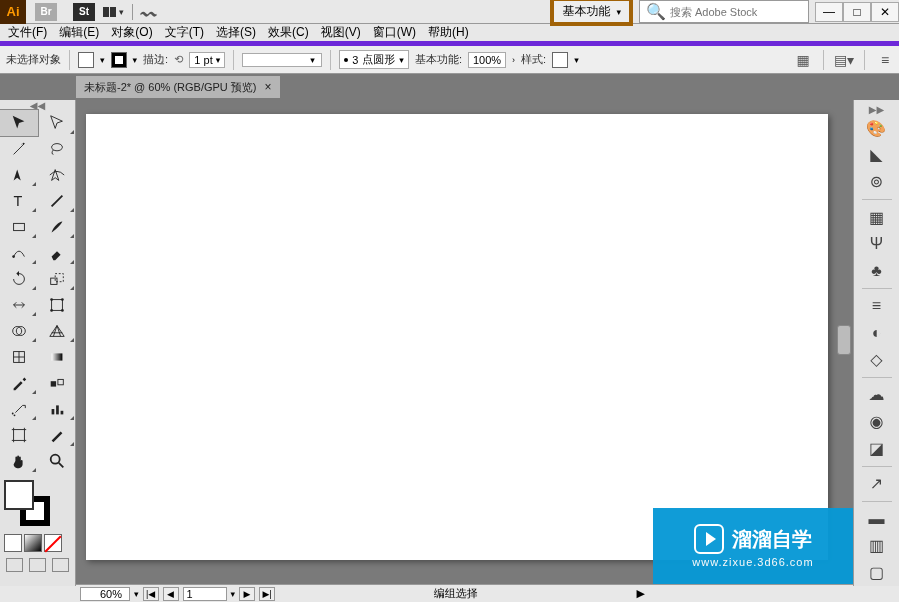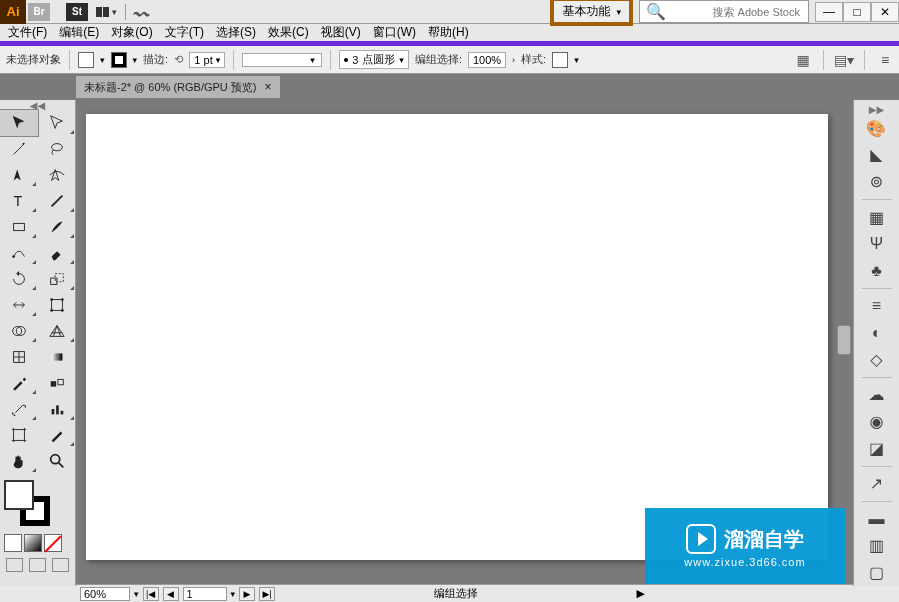--- a/index.html
+++ b/index.html
@@ -1,30 +1,30 @@
 <!DOCTYPE html>
 <html><head>
 <meta charset="utf-8">
 <style>
 * { margin: 0; padding: 0; box-sizing: border-box; font-family: "Microsoft YaHei", Arial, sans-serif; }
 body { width: 899px; height: 602px; background: #e8e8e8; overflow: hidden; position: relative; }
 
 .title-bar { height: 24px; background: #e8e8e8; display: flex; align-items: center; border-bottom: 1px solid #999; }
 .title-bar .ai-logo { width: 26px; height: 24px; background: #4a2500; color: #ff9a00; display: flex; align-items: center; justify-content: center; font-weight: bold; font-size: 13px; }
-.title-bar .br-badge { width: 22px; height: 18px; background: #aaa; color: #fff; margin-left: 2px; display: flex; align-items: center; justify-content: center; font-size: 10px; font-weight: bold; }
+.title-bar .br-badge { width: 22px; height: 18px; background: #aaa; color: #fff; margin-left: 9px; display: flex; align-items: center; justify-content: center; font-size: 10px; font-weight: bold; }
 .title-bar .st-badge { width: 22px; height: 18px; background: #2b2b2b; color: #fff; margin-left: 16px; display: flex; align-items: center; justify-content: center; font-size: 10px; font-weight: bold; }
 .title-bar .arrange-icon { margin-left: 8px; display: flex; align-items: center; gap: 1px; cursor: pointer; }
 .title-bar .arrange-icon .blk { width: 6px; height: 10px; background: #333; }
 .title-bar .arrange-icon .caret { font-size: 9px; color: #333; margin-left: 2px; }
 .title-bar .sep-v { width: 1px; height: 16px; background: #999; margin: 0 8px; }
 .title-bar .wave { color: #555; font-size: 16px; cursor: pointer; }
 .title-bar .spacer { flex: 1; }
 .title-bar .workspace { display: flex; align-items: center; padding: 2px 8px; border: 4px solid #a16207; background: #eee; font-size: 12px; gap: 6px; cursor: pointer; margin-right: 6px; }
 .title-bar .search-box { display: flex; align-items: center; border: 1px solid #999; background: #fff; padding: 1px 6px; gap: 4px; margin-right: 6px; width: 170px; }
-.title-bar .search-box input { border: none; outline: none; font-size: 11px; width: 130px; text-align: right; }
+.title-bar .search-box input { border: none; outline: none; font-size: 11px; width: 130px; }
 .title-bar .win-ctrl { display: flex; }
 .title-bar .win-btn { width: 28px; height: 20px; display: flex; align-items: center; justify-content: center; border: 1px solid #aaa; background: #f5f5f5; font-size: 12px; cursor: pointer; }
 
 .menu-bar { height: 22px; background: #e8e8e8; display: flex; align-items: center; padding: 0 8px; gap: 12px; font-size: 12px; border-bottom: 5px solid #6d28d9; }
 .menu-bar span { cursor: pointer; }
 
 .options-bar { height: 28px; background: #eee; display: flex; align-items: center; padding: 0 6px; gap: 6px; font-size: 11px; border-bottom: 1px solid #999; }
 .options-bar .lbl { color: #333; }
 .options-bar .swatch { width: 16px; height: 16px; border: 1px solid #666; display: inline-block; }
 .options-bar .swatch.white { background: #fff; }
@@ -64,26 +64,26 @@
 
 .canvas-wrap { flex: 1; background: #7a7a7a; position: relative; overflow: hidden; }
 .artboard { position: absolute; top: 14px; left: 10px; width: 742px; height: 446px; background: #fff; box-shadow: 2px 2px 6px rgba(0,0,0,.4); }
 
 .right-dock { width: 46px; background: #e3e3e3; border-left: 1px solid #999; display: flex; flex-direction: column; align-items: center; padding-top: 4px; gap: 0; }
 .right-dock .ricon { width: 38px; height: 30px; display: flex; align-items: center; justify-content: center; cursor: pointer; color: #444; font-size: 16px; }
 .right-dock .rdiv { width: 30px; height: 1px; background: #bbb; margin: 4px 0; }
 .scroll-thumb { position: absolute; right: 0; width: 14px; height: 30px; background: #bbb; border: 1px solid #888; border-radius: 3px; top: 225px; }
 
 .status-bar { position: absolute; left: 76px; right: 46px; bottom: 0; height: 18px; background: #e8e8e8; border-top: 1px solid #999; display: flex; align-items: center; font-size: 11px; gap: 4px; padding: 0 4px; }
-.status-bar .zoom-box { width: 50px; border: 1px solid #999; padding: 0 3px; background: #fff; }
+.status-bar .zoom-box { width: 50px; border: 1px solid #999; padding: 0 19px; background: #fff; }
 .status-bar .nav-btn { width: 16px; height: 14px; border: 1px solid #999; background: #eee; display: flex; align-items: center; justify-content: center; cursor: pointer; font-size: 9px; }
 .status-bar .artboard-num { width: 44px; border: 1px solid #999; padding: 0 3px; background: #fff; }
 .status-bar .status-text { margin-left: auto; margin-right: auto; }
 
-.watermark { position: absolute; right: 54px; bottom: 18px; width: 200px; height: 76px; background: #0799d6; color: #fff; display: flex; align-items: center; justify-content: center; flex-direction: column; font-size: 20px; opacity: .96; }
+.watermark { position: absolute; right: 46px; bottom: 18px; width: 200px; height: 76px; background: #0799d6; color: #fff; display: flex; align-items: center; justify-content: center; flex-direction: column; font-size: 20px; opacity: .96; }
 .watermark .wm-top { display:flex; align-items:center; gap:8px; font-weight:bold; }
 .watermark .wm-url { font-size: 11px; margin-top: 2px; letter-spacing: 1px; }
 .watermark .play { width:30px; height:30px; border:2px solid #fff; border-radius:6px; display:flex; align-items:center; justify-content:center; }
 .watermark .play::after { content:""; width:0; height:0; border-left:10px solid #fff; border-top:7px solid transparent; border-bottom:7px solid transparent; margin-left:3px; }
 .caret-down { font-size: 9px; }
 </style>
 </head>
 <body>
 
 <div class="title-bar">
@@ -143,21 +143,21 @@
     <span style="width:60px;display:inline-block;"></span>
     <span class="caret-down">▾</span>
   </div>
   <div class="sep"></div>
   <div class="brush-dd">
     <span class="dot"></span>
     <span>3</span>
     <span>点圆形</span>
     <span class="caret-down">▾</span>
   </div>
-  <span class="lbl">编组选择:</span>
+  <span class="lbl">基本功能:</span>
   <div class="dd">
     <span>100%</span>
   </div>
   <span class="caret-down">›</span>
   <span class="lbl">样式:</span>
   <span class="swatch white"></span>
   <span class="caret-down">▾</span>
   <div class="end-icons">
     <div class="ico">▦</div>
     <div class="sep"></div>

